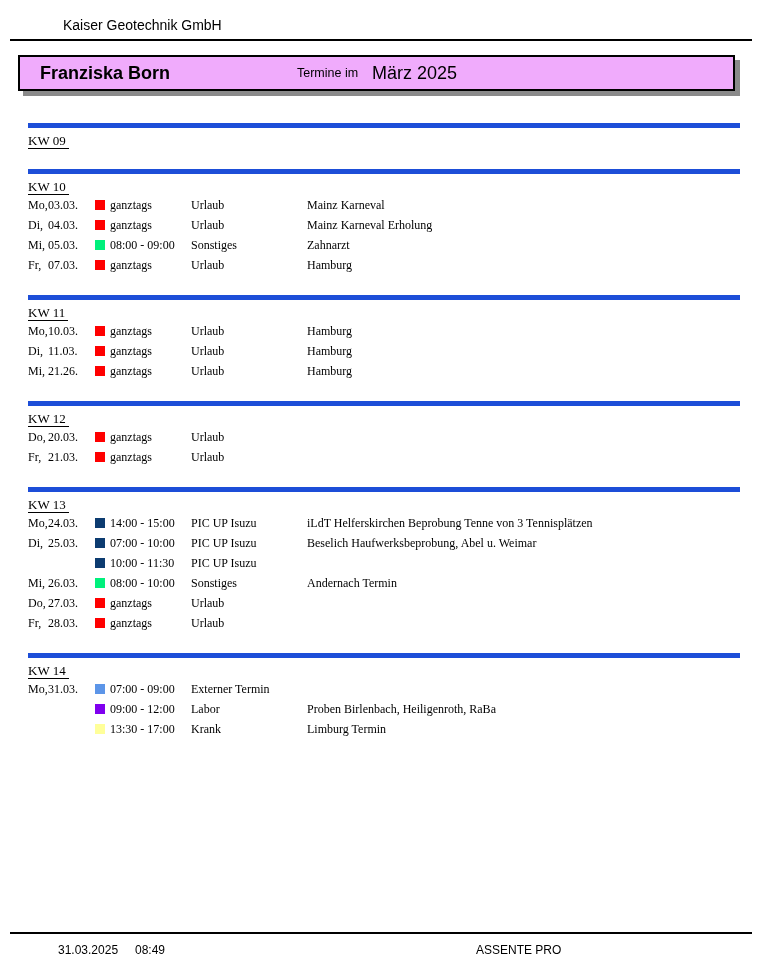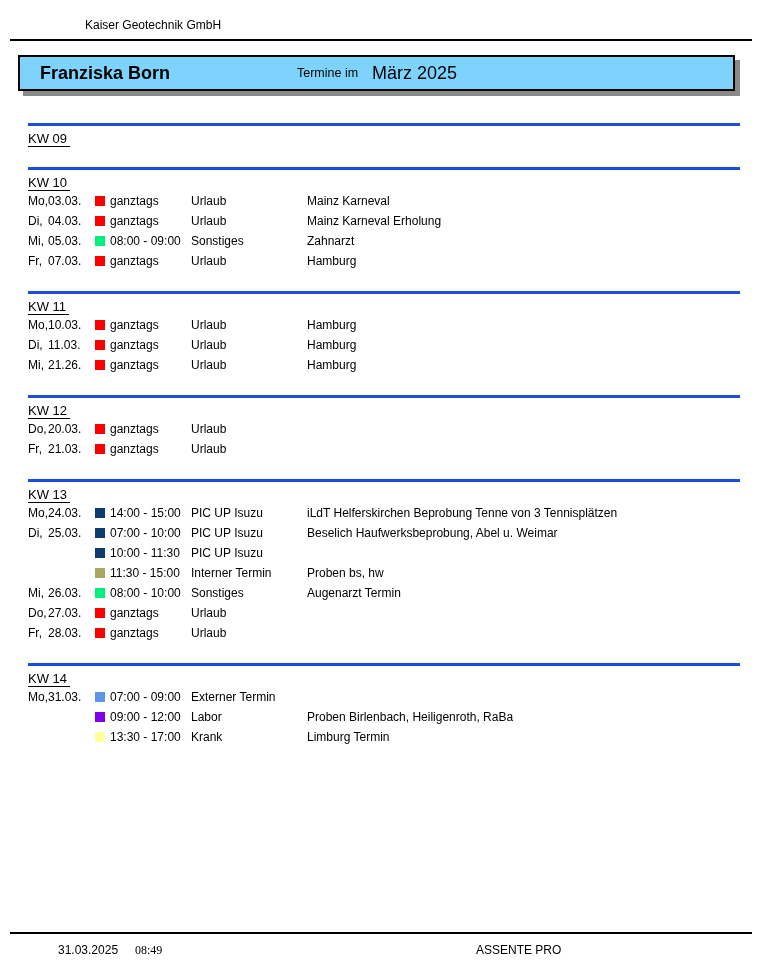--- a/index.html
+++ b/index.html
@@ -3,56 +3,56 @@
 <meta charset="utf-8">
 <style>
   html,body { margin:0; padding:0; background:#ffffff; }
   .page {
     position:relative; width:780px; height:975px; background:#ffffff;
     font-family:"Liberation Sans", sans-serif; color:#000;
     overflow:hidden;
   }
   .company {
     position:absolute; left:63px; top:18px;
-    font-size:12px; line-height:15px;margin-left:22px;
+    font-size:14px; line-height:15px;
   }
   .header-rule {
     position:absolute; left:10px; top:39px; width:742px; height:2px; background:#000;
   }
   .title-box {
     position:absolute; left:18px; top:55px; width:713px; height:32px;
-    border:2px solid #000; background:#7dd3fc;
+    border:2px solid #000; background:#f0abfc;
     box-shadow:5px 5px 0 #8a8a8a;
   }
   .title-box span { position:absolute; top:0; height:32px; line-height:33px; white-space:nowrap; }
   .t-person { left:20px;  font-size:18px; font-weight:bold; }
   .t-prefix { left:277px; font-size:12.5px; }
   .t-month  { left:352px; font-size:18px; }
 
   #weeks { position:absolute; left:28px; top:123px; width:712px; }
-  .week { border-top:3px solid #1d4ed8; padding-bottom:20px; }
+  .week { border-top:5px solid #1d4ed8; padding-bottom:20px;font-family:Liberation Serif, serif; }
   .week-label {
     display:inline-block; margin:5px 0 0 0;
     font-size:13px; line-height:15px;
     border-bottom:1px solid #000; padding:0 3px 0 0;
   }
   .rows { }
   .row { position:relative; height:20px; font-size:12px; line-height:20px; white-space:nowrap; }
   .row span { position:absolute; top:0; }
   .wd   { left:0; }
   .date { left:20px; }
   .sq   { left:67px; top:5px !important; width:10px; height:10px; display:inline-block; }
   .time { left:82px; }
   .cat  { left:163px; }
   .desc { left:279px; }
 
   .footer-rule { position:absolute; left:10px; top:932px; width:742px; height:2px; background:#000; }
   .footer span { position:absolute; top:943px; font-size:12px; line-height:15px; white-space:nowrap; }
   .f-date { left:58px; }
-  .f-time { left:135px;font-family:Liberation Serif, serif; }
+  .f-time { left:135px; }
   .f-app  { left:476px; }
 </style>
 </head>
 <body>
 
 <div class="page">
 
   <div class="company">Kaiser Geotechnik GmbH</div>
   <div class="header-rule"></div>
 
@@ -160,34 +160,26 @@
             <span class="desc">Beselich Haufwerksbeprobung, Abel u. Weimar</span>
           </div>
           <div class="row">
             <span class="wd"></span>
             <span class="date"></span>
             <span class="sq" style="background: rgb(12, 59, 112);"></span>
             <span class="time">10:00 - 11:30</span>
             <span class="cat">PIC UP Isuzu</span>
           </div>
           <div class="row">
-            <span class="wd"></span>
-            <span class="date"></span>
-            <span class="sq" style="background: rgb(168, 168, 96);"></span>
-            <span class="time">11:30 - 15:00</span>
-            <span class="cat">Interner Termin</span>
-            <span class="desc">Proben bs, hw</span>
-          </div>
-          <div class="row">
             <span class="wd">Mi,</span>
             <span class="date">26.03.</span>
             <span class="sq" style="background: rgb(0, 240, 124);"></span>
             <span class="time">08:00 - 10:00</span>
             <span class="cat">Sonstiges</span>
-            <span class="desc">Augenarzt Termin</span>
+            <span class="desc">Andernach Termin</span>
           </div>
           <div class="row">
             <span class="wd">Do,</span>
             <span class="date">27.03.</span>
             <span class="sq" style="background: rgb(255, 0, 0);"></span>
             <span class="time">ganztags</span>
             <span class="cat">Urlaub</span>
             <span class="desc"></span>
           </div>
           <div class="row">

